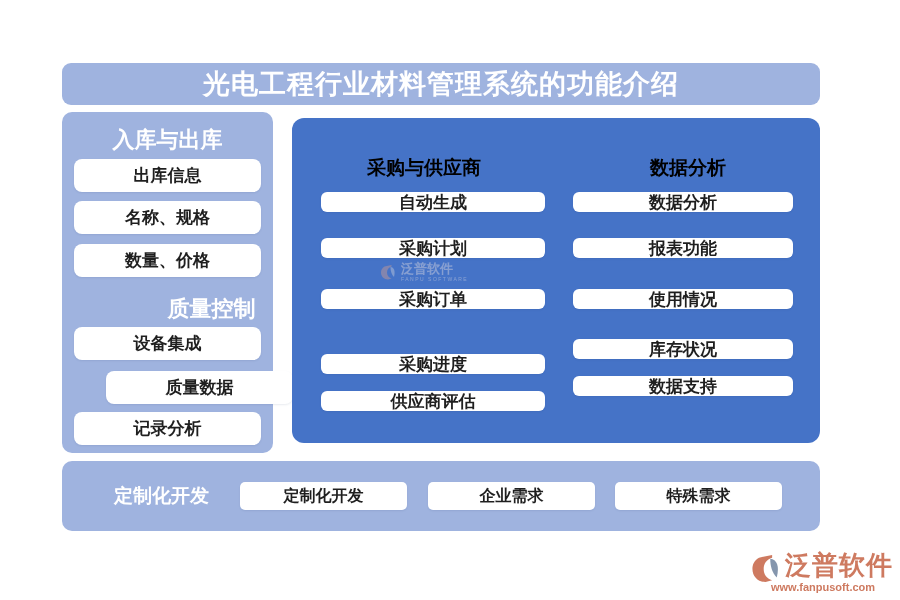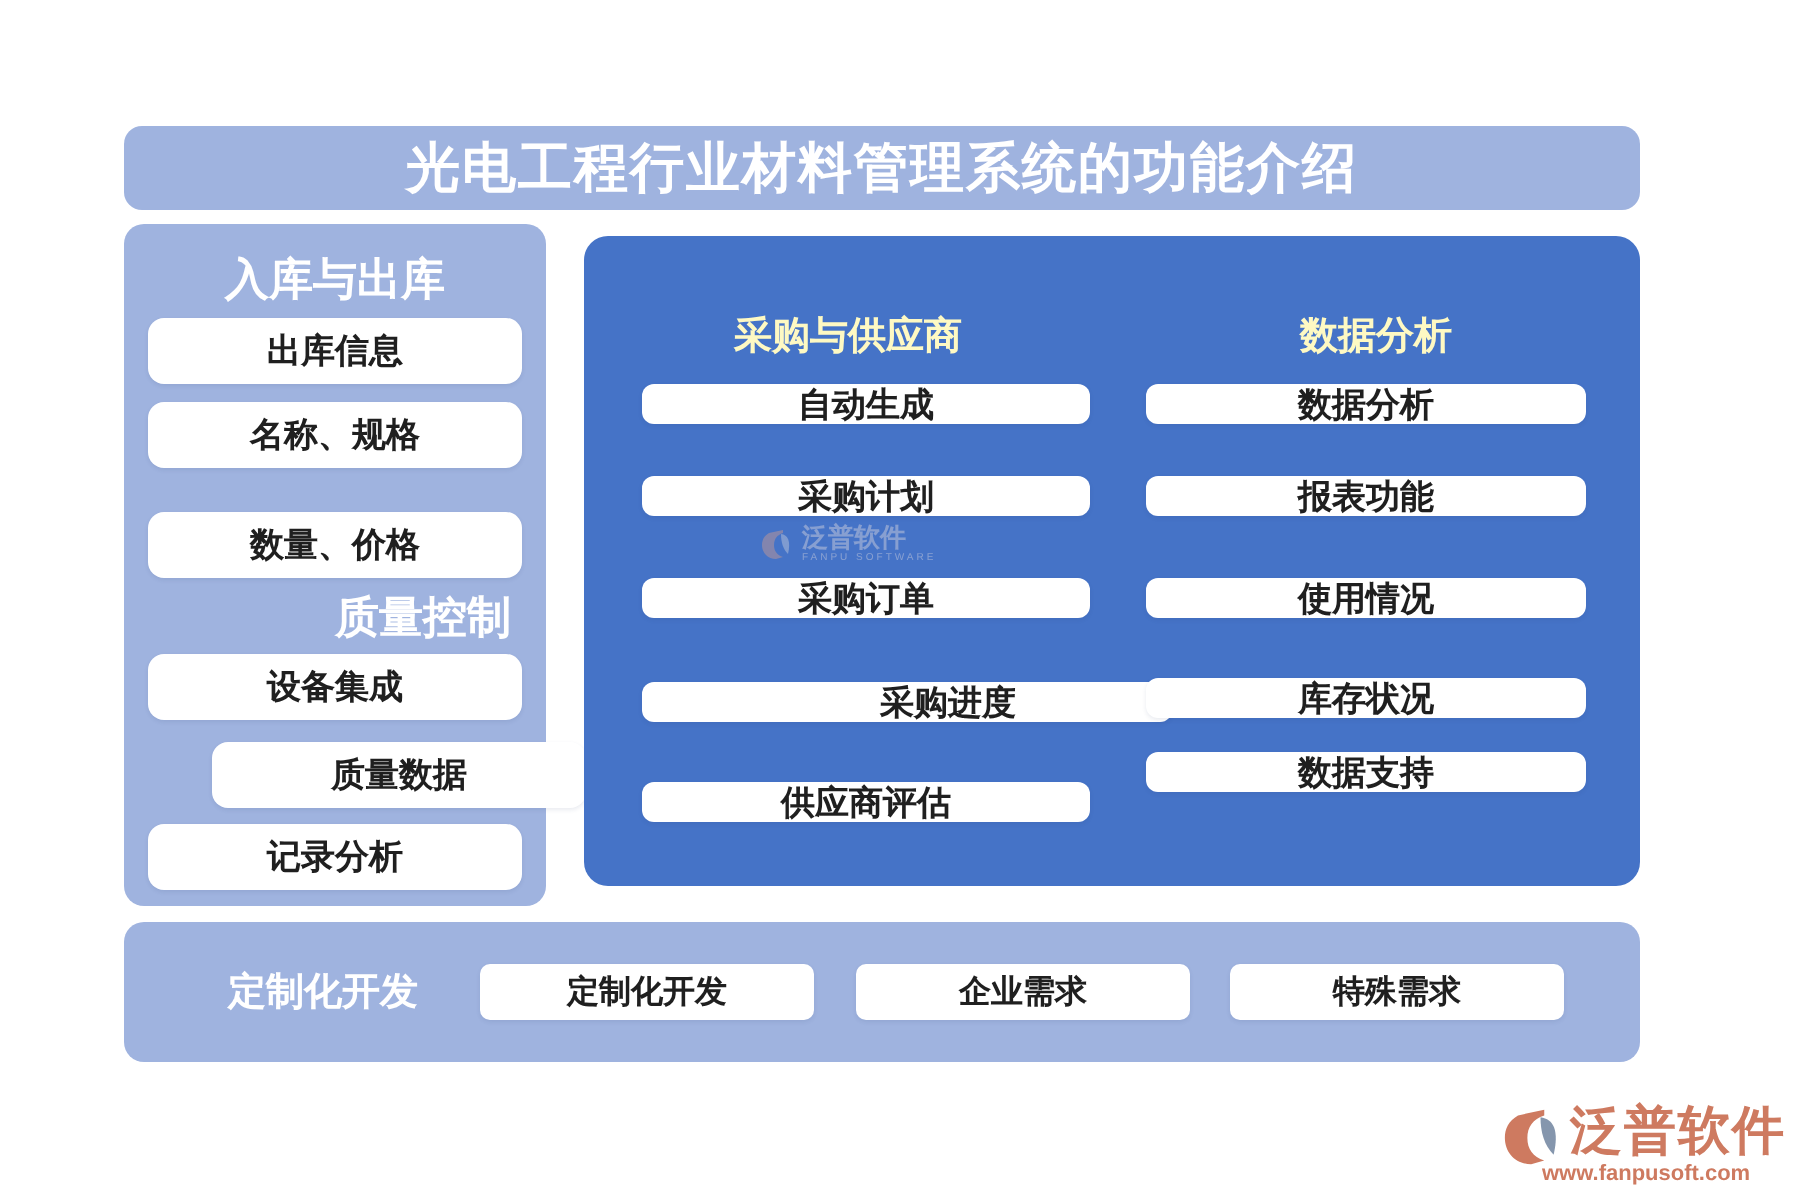--- a/index.html
+++ b/index.html
@@ -41,21 +41,21 @@
   }
   .side-chip{left:12px;width:187px;height:33px;}
 
   
   .mainpanel{
     position:absolute;left:292px;top:118px;width:528px;height:325px;
     background:var(--db);border-radius:12px;
   }
   .col-header{
     position:absolute;top:37px;width:264px;text-align:center;
-    color:#fef9c3;font-weight:bold;font-size:19px;
+    color:#000000;font-weight:bold;font-size:19px;
   }
   .col-header.left{left:0;}
   .col-header.right{left:264px;}
   .main-chip{border-radius:6px;height:20px;}
   .main-chip.c0{left:29px;width:224px;}
   .main-chip.c1{left:281px;width:220px;}
 
   
   .watermark{
     position:absolute;left:88px;top:144px;
@@ -98,36 +98,36 @@
 <body>
 
 <div class="stage">
 
   <div class="titlebar">光电工程行业材料管理系统的功能介绍</div>
 
   <div class="sidebar">
     <div class="side-header" style="top:13px;">入库与出库</div>
     <div class="chip side-chip" style="top:47px;">出库信息</div>
     <div class="chip side-chip" style="top:89px;">名称、规格</div>
-    <div class="chip side-chip" style="top:144px;">数量、价格</div>
+    <div class="chip side-chip" style="top:132px;">数量、价格</div>
 
     <div class="side-header" style="top:182px;padding-left:44px;">质量控制</div>
     <div class="chip side-chip" style="top:215px;">设备集成</div>
     <div class="chip side-chip" style="top:259px;margin-left:32px;">质量数据</div>
     <div class="chip side-chip" style="top:300px;">记录分析</div>
   </div>
 
   <div class="mainpanel">
     <div class="col-header left">采购与供应商</div>
     <div class="col-header right">数据分析</div>
 
     <div class="chip main-chip c0" style="top:74px;">自动生成</div>
     <div class="chip main-chip c0" style="top:120px;">采购计划</div>
     <div class="chip main-chip c0" style="top:171px;">采购订单</div>
-    <div class="chip main-chip c0" style="top:223px;padding-left:41px;">采购进度</div>
+    <div class="chip main-chip c0" style="top:236px;">采购进度</div>
     <div class="chip main-chip c0" style="top:273px;">供应商评估</div>
 
     <div class="chip main-chip c1" style="top:74px;">数据分析</div>
     <div class="chip main-chip c1" style="top:120px;">报表功能</div>
     <div class="chip main-chip c1" style="top:171px;">使用情况</div>
     <div class="chip main-chip c1" style="top:221px;">库存状况</div>
     <div class="chip main-chip c1" style="top:258px;">数据支持</div>
 
     <div class="watermark">
       <svg class="wm-icon" width="17" height="16" viewBox="0 0 32 32">

